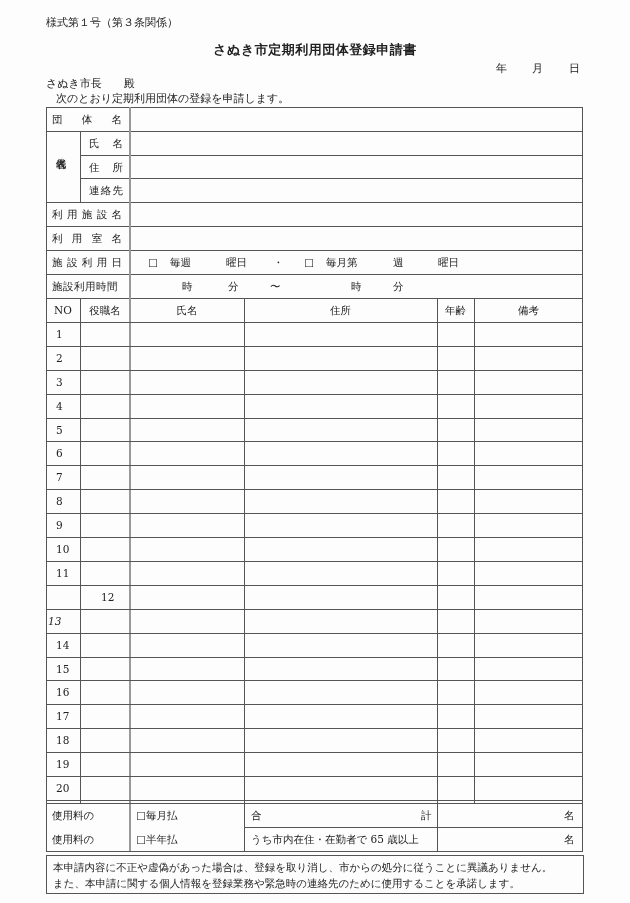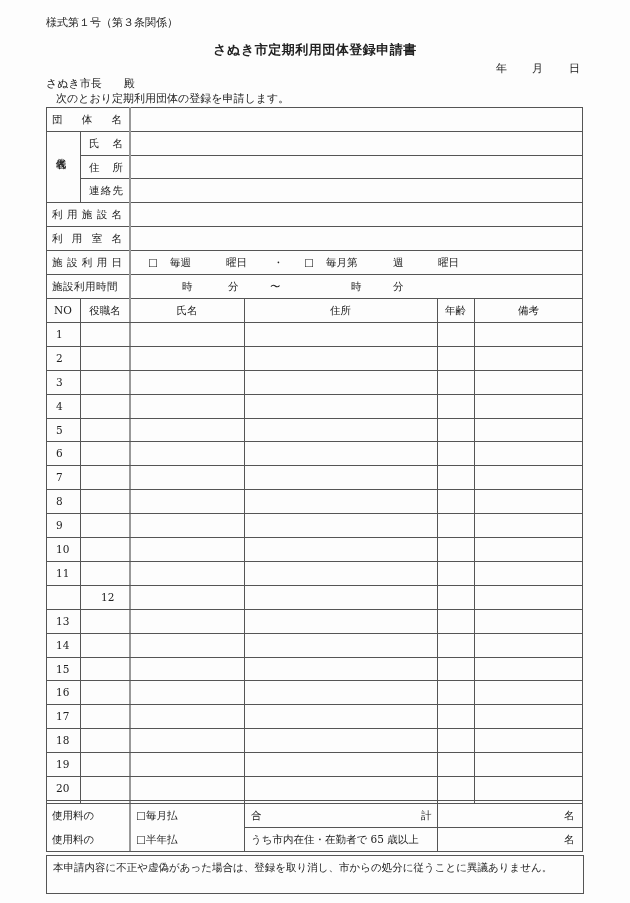--- a/index.html
+++ b/index.html
@@ -221,21 +221,21 @@
     <div class="cell" style="left:131px; top:562px; width:112px; height:22px;"></div>
     <div class="cell" style="left:245px; top:562px; width:191px; height:22px;"></div>
     <div class="cell" style="left:438px; top:562px; width:35px; height:22px;"></div>
     <div class="cell" style="left:475px; top:562px; width:107px; height:22px;"></div>
     <div class="cell" style="left:56px; top:592px;margin-left:45px;">12</div>
     <div class="cell" style="left:81px; top:586px; width:48px; height:22px;"></div>
     <div class="cell" style="left:131px; top:586px; width:112px; height:22px;"></div>
     <div class="cell" style="left:245px; top:586px; width:191px; height:22px;"></div>
     <div class="cell" style="left:438px; top:586px; width:35px; height:22px;"></div>
     <div class="cell" style="left:475px; top:586px; width:107px; height:22px;"></div>
-    <div class="cell" style="left:56px; top:616px;">13</div>
+    <div class="cell" style="left:48px; top:616px;font-style:italic;">13</div>
     <div class="cell" style="left:81px; top:610px; width:48px; height:22px;"></div>
     <div class="cell" style="left:131px; top:610px; width:112px; height:22px;"></div>
     <div class="cell" style="left:245px; top:610px; width:191px; height:22px;"></div>
     <div class="cell" style="left:438px; top:610px; width:35px; height:22px;"></div>
     <div class="cell" style="left:475px; top:610px; width:107px; height:22px;"></div>
     <div class="cell" style="left:56px; top:640px;text-align:right;">14</div>
     <div class="cell" style="left:81px; top:634px; width:48px; height:22px;"></div>
     <div class="cell" style="left:131px; top:634px; width:112px; height:22px;"></div>
     <div class="cell" style="left:245px; top:634px; width:191px; height:22px;"></div>
     <div class="cell" style="left:438px; top:634px; width:35px; height:22px;"></div>
@@ -293,13 +293,14 @@
   <div class="cell" style="left:421px; top:810px;">計</div>
   <div class="cell" style="left:251px; top:834px;">うち市内在住・在勤者で 65 歳以上</div>
   <div class="cell" style="left:438px; top:804px; width:144px; height:23px;"></div>
   <div class="cell" style="left:438px; top:828px; width:144px; height:23px;"></div>
   <div class="cell" style="left:564px; top:810px;">名</div>
   <div class="cell" style="left:564px; top:834px;">名</div>
 </div>
 
 <div class="notice">
   <div style="top:6px;">本申請内容に不正や虚偽があった場合は、登録を取り消し、市からの処分に従うことに異議ありません。</div>
+  <div style="top:22px;">また、本申請に関する個人情報を登録業務や緊急時の連絡先のために使用することを承諾します。</div>
 </div>
 
 </body></html>

